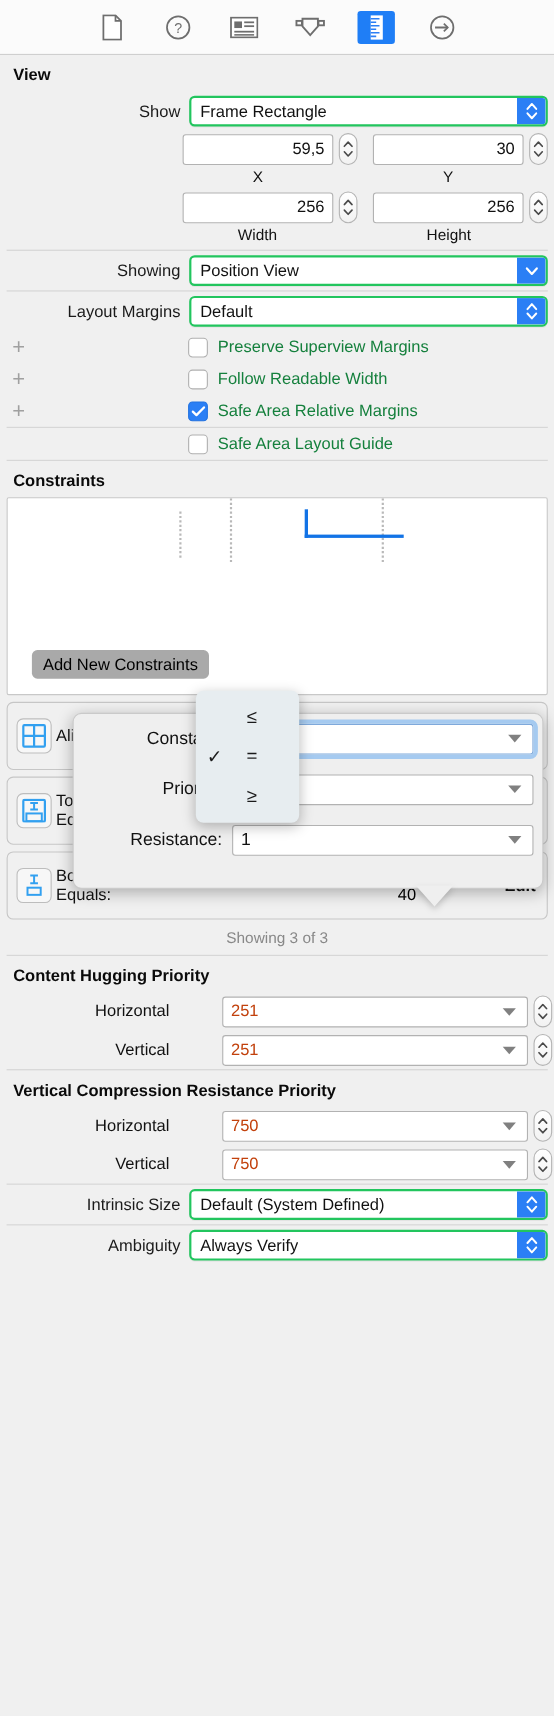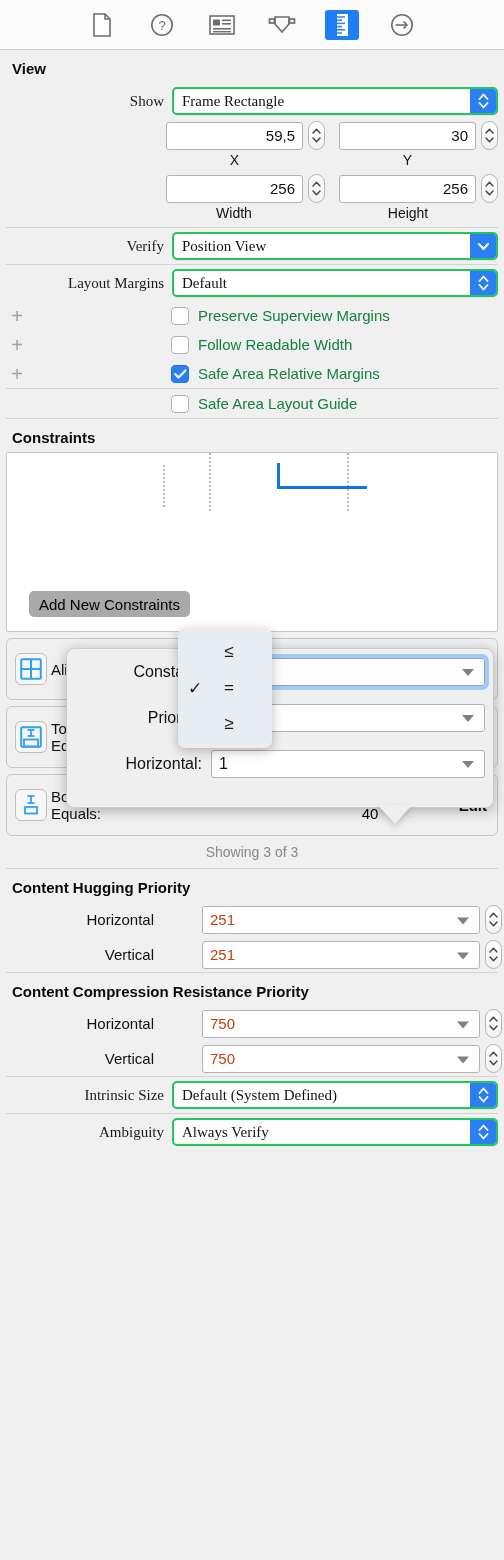--- a/index.html
+++ b/index.html
@@ -30,21 +30,21 @@
   .tb-btn.selected { background: #1f7ef6; }
   .tb-btn svg { display: block; }
 
   
   .section-title {
     font-size: 15px; font-weight: bold; color: #0a0a0a;
     padding: 10px 0 6px 12px;
   }
   .divider { height: 1px; background: #d4d4d4; margin: 0 6px; }
 
-  .row { display: flex; align-items: center; padding: 4px 6px; font-family: Liberation Serif, serif; }
+  .row { display: flex; align-items: center; padding: 4px 6px; }
   .label {
     font-size: 15px; color: #1a1a1a;
     text-align: right; padding-right: 8px;
     white-space: nowrap;
   }
   .label.w160 { width: 166px; }
 
   
   .popup {
     flex: 1; height: 28px;
@@ -353,21 +353,21 @@
   </div>
   <div class="cap-line" style="padding-left:160px;gap:16px;">
     <div class="cap">Width</div>
     <div class="cap">Height</div>
   </div>
 </div>
 
 <div class="divider"></div>
 
 <div class="row">
-  <div class="label w160">Verify</div>
+  <div class="label w160">Showing</div>
   <div class="popup">
     <span class="pv">Position View</span>
     <span class="chev-box">
       <svg class="sgl-chev" width="13" height="9" viewBox="0 0 13 9">
           <path d="M2 2L6.5 7 11 2" fill="none" stroke="#fff" stroke-width="2" stroke-linecap="round" stroke-linejoin="round"></path>
         </svg>
     </span>
   </div>
 </div>
 
@@ -448,21 +448,21 @@
     <div class="combo">
       <span>1000</span>
       <span class="tri">
         <svg width="14" height="9" viewBox="0 0 14 9">
             <path d="M1 1h12l-6 7z" fill="#808080"></path>
           </svg>
       </span>
     </div>
   </div>
   <div class="pop-row">
-    <div class="pop-label">Horizontal:</div>
+    <div class="pop-label">Resistance:</div>
     <div class="combo">
       <span>1</span>
       <span class="tri">
         <svg width="14" height="9" viewBox="0 0 14 9">
             <path d="M1 1h12l-6 7z" fill="#808080"></path>
           </svg>
       </span>
     </div>
   </div>
 </div>
@@ -582,21 +582,21 @@
         <path d="M1 5L4.5 1.2 8 5" fill="none" stroke="#4a4a4a" stroke-width="1.5" stroke-linecap="round" stroke-linejoin="round"></path>
       </svg>
     <svg width="9" height="6" viewBox="0 0 9 6">
         <path d="M1 1L4.5 4.8 8 1" fill="none" stroke="#4a4a4a" stroke-width="1.5" stroke-linecap="round" stroke-linejoin="round"></path>
       </svg>
   </div>
 </div>
 
 <div class="divider"></div>
 
-<div class="section-title">Content Compression Resistance Priority</div>
+<div class="section-title">Vertical Compression Resistance Priority</div>
 
 <div class="pr-row">
   <div class="pr-label">Horizontal</div>
   <div class="pr-combo">
     <span>750</span>
     <span class="tri"><svg width="14" height="9" viewBox="0 0 14 9">
           <path d="M1 1h12l-6 7z" fill="#808080"></path>
         </svg></span>
   </div>
   <div class="stepper">

